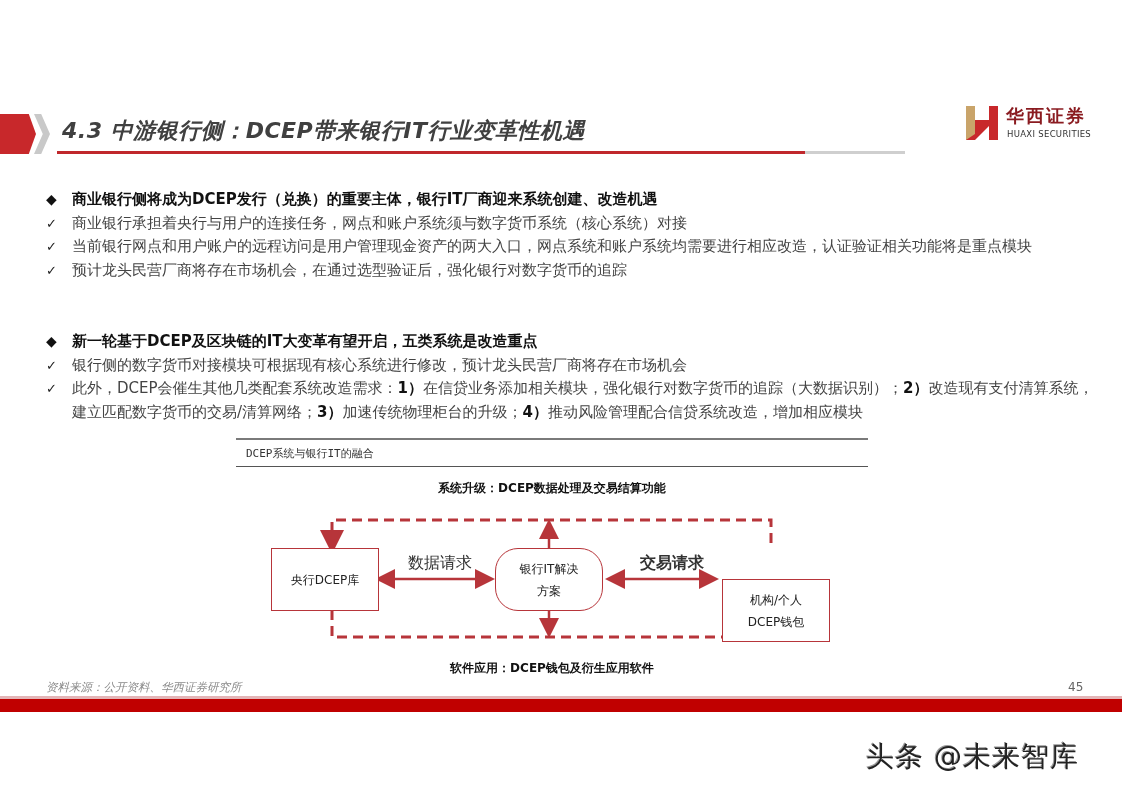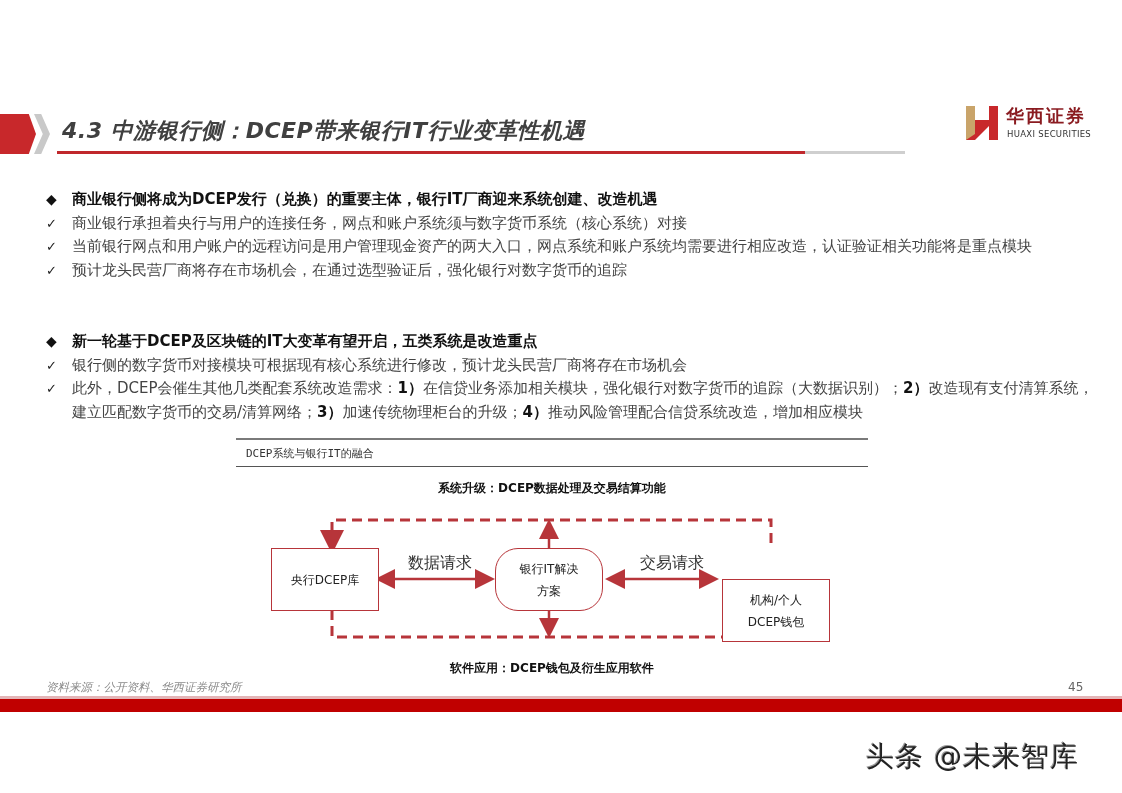--- a/index.html
+++ b/index.html
@@ -135,21 +135,21 @@
 <div class="node" style="left:495px; top:548px; width:106px; height:61px;border-radius:23px;">
   <span>银行IT解决</span>
   <span>方案</span>
 </div>
 <div class="node" style="left:722px; top:547px; width:106px; height:61px;margin-top:32px;">
   <span>机构/个人</span>
   <span>DCEP钱包</span>
 </div>
 
 <div class="edge-label" style="left:408px; top:553px;">数据请求</div>
-<div class="edge-label" style="left:640px; top:553px;">交易请求</div>
+<div class="edge-label" style="left:640px; top:553px;font-weight:bold;">交易请求</div>
 
 <div class="abs diagram-bottom-label">软件应用：DCEP钱包及衍生应用软件</div>
 
 <div class="abs source">资料来源：公开资料、华西证券研究所</div>
 <div class="abs page-num">45</div>
 <div class="abs footer-pink"></div>
 <div class="abs footer-red"></div>
 <div class="abs watermark">头条 @未来智库</div>
 
 </body></html>

